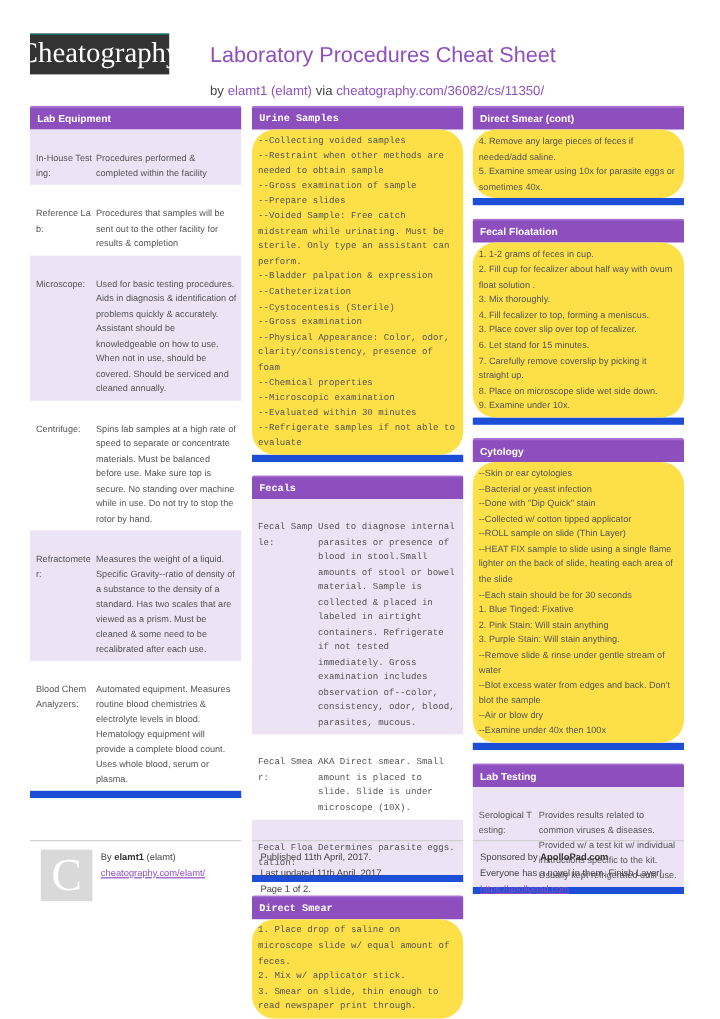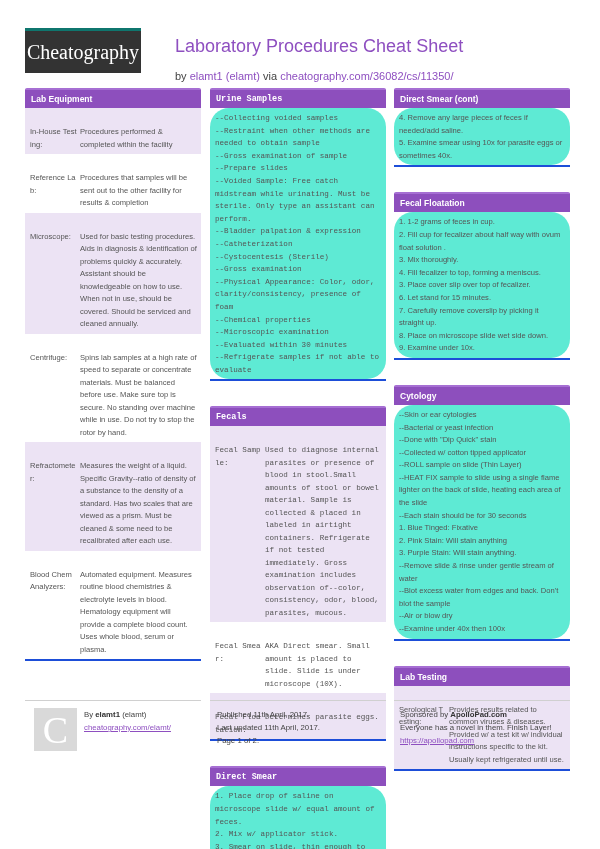--- a/index.html
+++ b/index.html
@@ -1,44 +1,44 @@
 <!DOCTYPE html>
 <html><head>
 <meta charset="utf-8">
 <style>
   * { box-sizing: border-box; margin: 0; padding: 0; }
   body {
     width: 600px; height: 849px; background: #ffffff; position: relative;
     font-family: "Liberation Sans", sans-serif; color: #444; overflow: hidden;
   }
   .logo {
-    position: absolute; left: 25px; top: 28px; width: 116px; height: 45px;
-    background: #333333; border-top: 3px solid #0f766e;
+    position: absolute; left: 25px; top: 28px; width: 116px; height: 34px;
+    background: #333333; border-top: 1px solid #0f766e;
     color: #fff; font-family: "Liberation Serif", "DejaVu Serif", serif;
-    font-size: 20px; display: flex; align-items: center; justify-content: center;
+    font-size: 24px; display: flex; align-items: center; justify-content: center;
   }
   .title-block { position: absolute; left: 175px; top: 38px; }
   .title { color: #8e4fc0; font-size: 18px; line-height: 16px; }
   .subtitle { font-size: 11px; color: #444; line-height: 14px; margin-top: 15px; }
   .subtitle .link { color: #8e4fc0; }
 
   .col { position: absolute; top: 88px; width: 176px; }
   .col1 { left: 25px; } .col2 { left: 210px; font-family: Liberation Mono, monospace; } .col3 { left: 394px; }
 
-  .section { margin-bottom: 25px; border-bottom: 2px solid #1d4ed8; }
+  .section { margin-bottom: 11px; border-bottom: 6px solid #1d4ed8; }
   .section-header {
     background: #8d4fbd; color: #fff; font-weight: bold; font-size: 8.5px;
     padding: 0 6px; height: 20px; display: flex; align-items: center;
     border-top: 2px solid #a66fd3; border-radius: 2px 2px 0 0;
   }
   .kv-row { display: flex; font-size: 7.6px; line-height: 12.5px; padding: 18px 4px 3px 5px; }
   .kv-row.alt { background: #ece3f4; }
   .kv-row .k { width: 47px; flex-shrink: 0; word-break: break-all; color: #555; }
   .kv-row .v { flex: 1; padding-left: 3px; color: #555; }
-  .list-body { background: #5eead4; padding: 4px 5px 3px 5px; font-size: 7.6px; line-height: 12.6px; color: #555; border-radius: 19px; }
+  .list-body { background: #fde047; padding: 4px 5px 3px 5px; font-size: 7.6px; line-height: 12.6px; color: #555; border-radius: 19px; }
   .list-body div { }
 
   .footer-line { position: absolute; top: 700px; height: 1px; background: #d0d0d0; }
   .avatar {
     position: absolute; left: 34px; top: 708px; width: 43px; height: 43px; background: #d9d9d9;
     color: #fff; font-family: "Liberation Serif", serif; font-size: 38px;
     display: flex; align-items: center; justify-content: center;
   }
   .footer-text { position: absolute; font-size: 7.8px; line-height: 13px; color: #444; }
   .footer-text .link { color: #8e4fc0; text-decoration: underline; }

